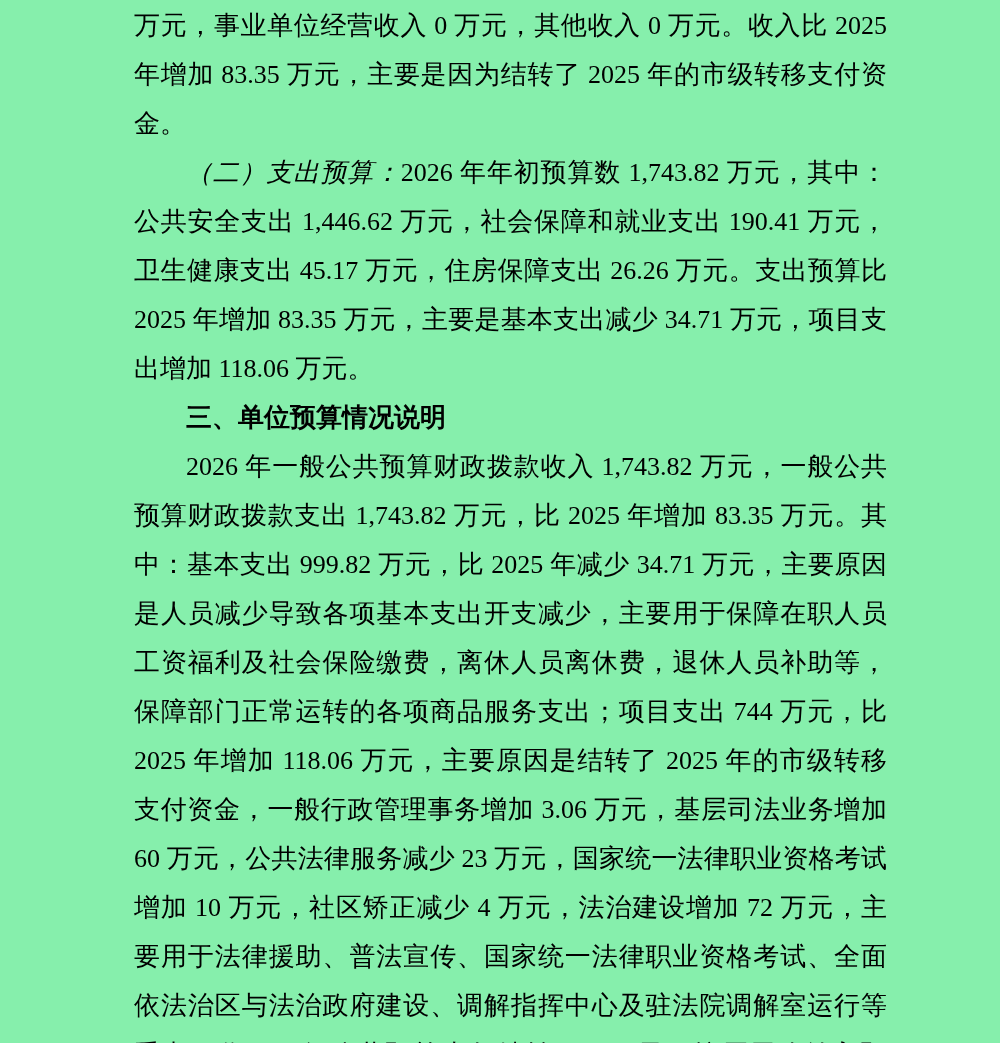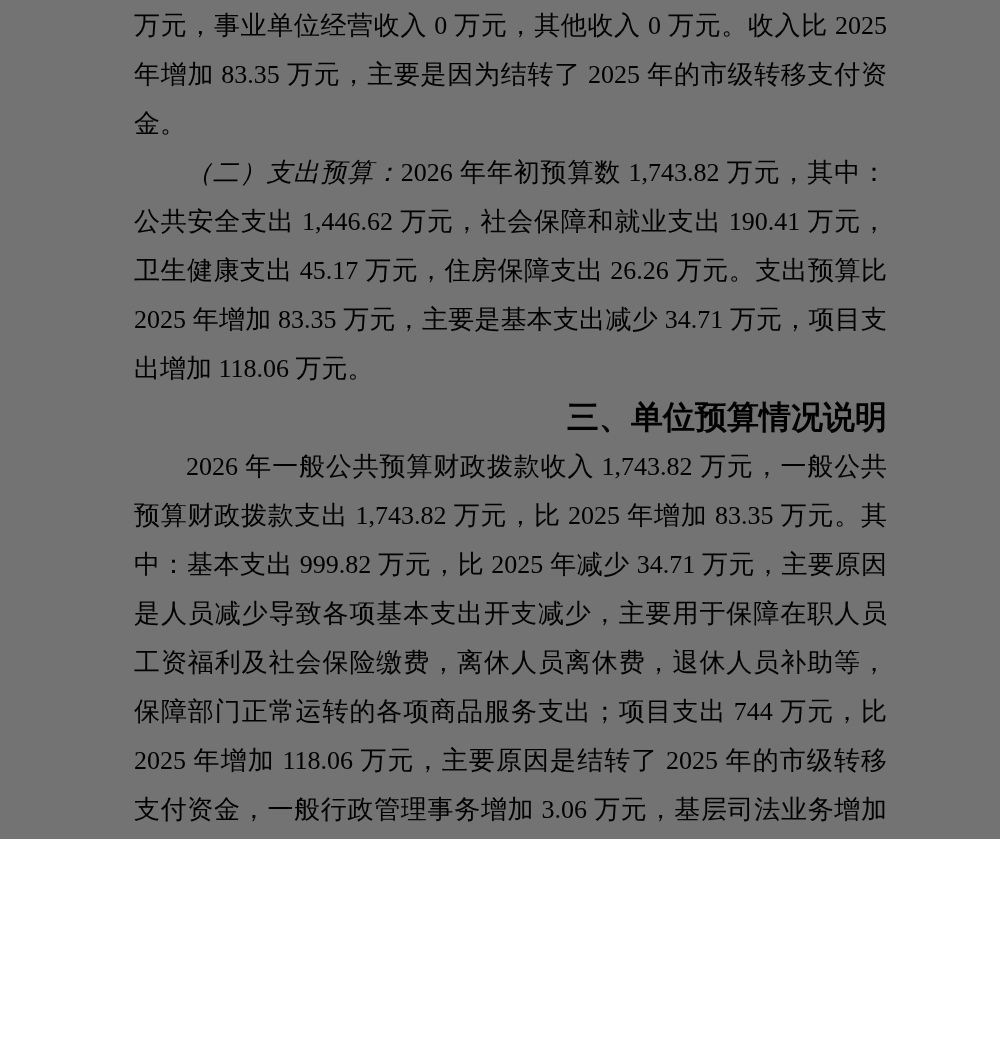--- a/index.html
+++ b/index.html
@@ -3,23 +3,23 @@
 <meta charset="utf-8">
 <style>
   html, body {
     margin: 0;
     padding: 0;
     background: #ffffff;
   }
   .page {
     position: relative;
     width: 1000px;
-    height: 839px;
+    height: 1043px;
     box-sizing: border-box;
-    background: #737373;
+    background: #86efac;
     padding: 1px 113px 4px 134px;
     color: #000000;
     font-family: "Liberation Serif", "DejaVu Serif", serif;
     font-size: 26px;
     line-height: 49px;
     text-align: justify;
     overflow: hidden;
   }
   .page p, .page h2 {
     margin: 0;
@@ -34,24 +34,24 @@
   .no-indent {
     text-indent: 0;
   }
   .kaiti-lead {
     font-style: italic;
     margin-top: 16px;
   }
   .section-heading {
     font-family: "Liberation Sans", "DejaVu Sans", sans-serif;
     font-weight: bold;
-    font-size: 32px;
+    font-size: 26px;
     line-height: 49px;
     text-indent: 2em;
-    text-align: right;
+    text-align: left;
   }
 </style>
 </head>
 <body>
 
 <div class="page">
 
   <p class="body-text no-indent">万元，事业单位经营收入 0 万元，其他收入 0 万元。收入比 2025 年增加 83.35 万元，主要是因为结转了 2025 年的市级转移支付资金。</p>
 
   <p class="body-text indent"><span class="kaiti-lead">（二）支出预算：</span><span>2026 年年初预算数 1,743.82 万元，其中：公共安全支出 1,446.62 万元，社会保障和就业支出 190.41 万元，卫生健康支出 45.17 万元，住房保障支出 26.26 万元。支出预算比 2025 年增加 83.35 万元，主要是基本支出减少 34.71 万元，项目支出增加 118.06 万元。</span></p>

